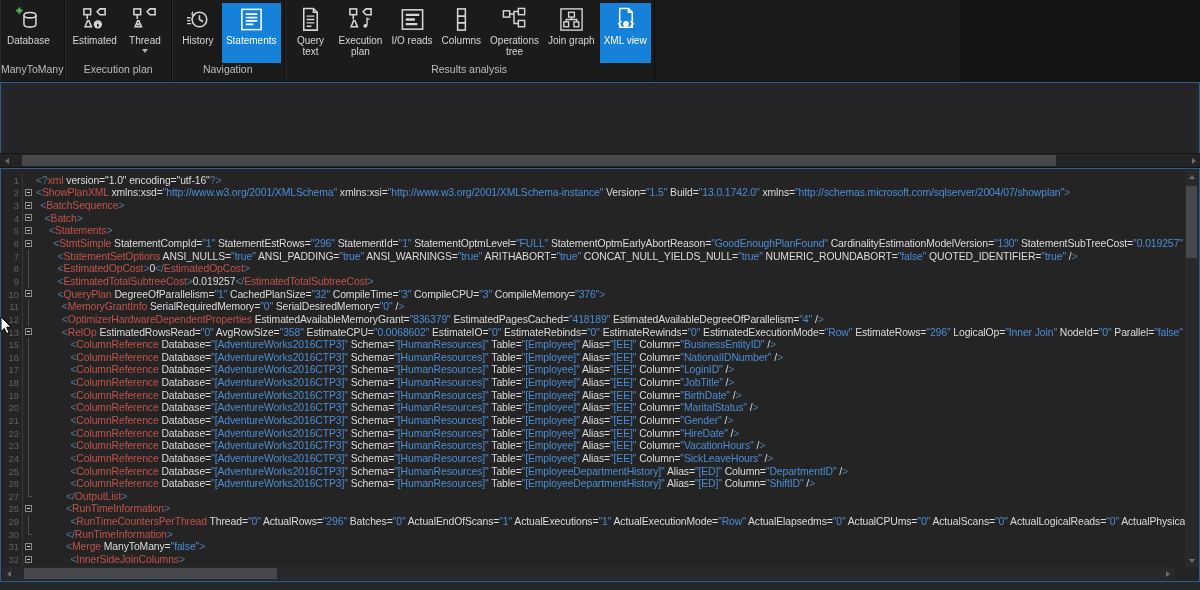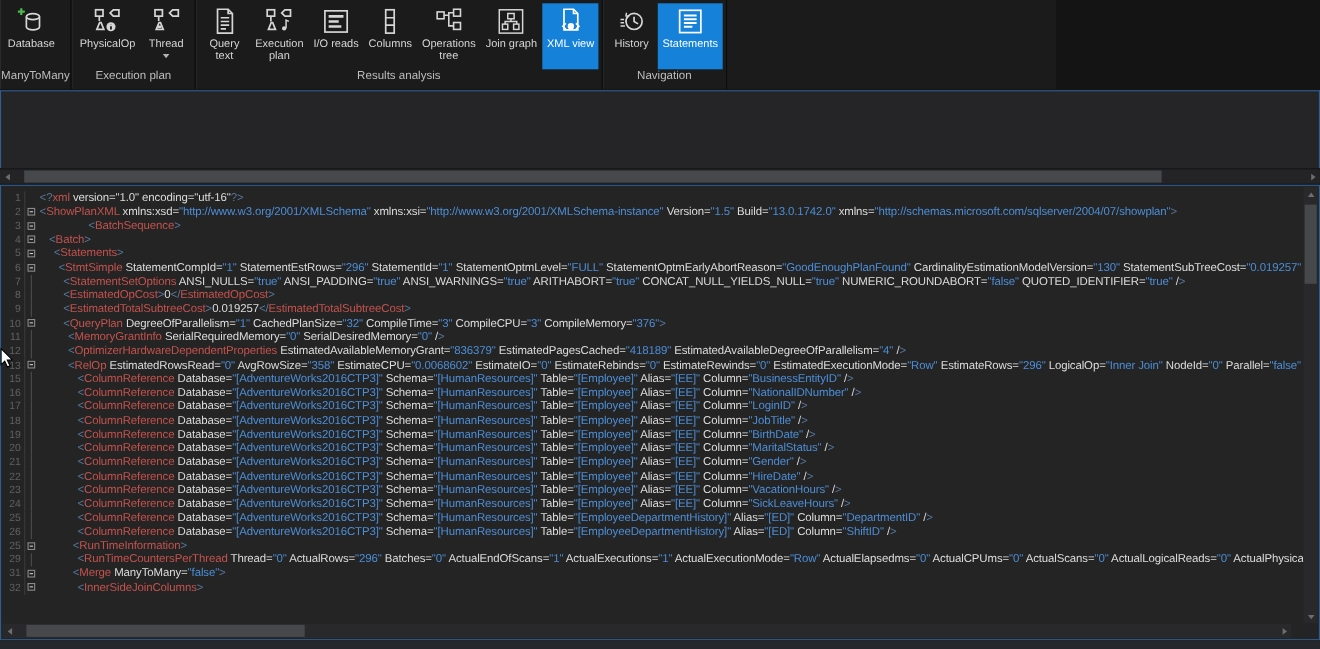--- a/index.html
+++ b/index.html
@@ -80,37 +80,63 @@
             <span class="ricon">
               <svg viewBox="0 0 28 28" width="27" height="27" fill="none" stroke="currentColor" stroke-width="1.6">
                 <rect x="3" y="3" width="7" height="6"></rect>
                 <path d="M25 3h-5.3l-3 3 3 3H25z"></path>
                 <path d="M6.5 9v4.5"></path>
                 <path d="M4.2 21.5l2.6-6.3h1.4l2.6 6.3z"></path>
                 <circle cx="17.5" cy="19" r="4.3" fill="currentColor" stroke="none"></circle>
                 <path d="M17.5 16.6v.2M17.5 18.6v3" stroke="#1b1b1c" stroke-width="1.7"></path>
               </svg>
             </span>
-            <span class="rlabel">PhysicalOp</span>
+            <span class="rlabel">Estimated</span>
           </div>
           <div class="rbtn">
             <span class="ricon">
               <svg viewBox="0 0 28 28" width="27" height="27" fill="none" stroke="currentColor" stroke-width="1.6">
                 <rect x="3" y="3" width="7" height="6"></rect>
                 <path d="M25 3h-5.3l-3 3 3 3H25z"></path>
                 <path d="M6.5 9v4.5"></path>
                 <path d="M4.2 21.5l2.6-6.3h1.4l2.6 6.3z"></path>
                 <path d="M5.8 19h3.2" stroke-width="2.2"></path>
               </svg>
             </span>
             <span class="rlabel">Thread</span>
             <span class="caret"></span>
           </div>
         </div>
         <div class="rgroup-label">Execution plan</div>
+      </div>
+      <div class="rgroup">
+        <div class="rbuttons">
+          <div class="rbtn">
+            <span class="ricon">
+              <svg viewBox="0 0 28 28" width="27" height="27" fill="none" stroke="currentColor" stroke-width="1.6">
+                <circle cx="16" cy="14" r="7.6"></circle>
+                <path d="M16 9.6V14l3.8 2.3"></path>
+                <path d="M8.4 14a7.6 7.6 0 0 1 2.2-5.4"></path>
+                <path d="M11.5 9.4l-3.2-.5.6-3.1" stroke-width="1.3"></path>
+                <path d="M3.2 12.2h3.4M3.2 15.2h3.4M3.2 18.2h4.2" stroke-width="1.4"></path>
+              </svg>
+            </span>
+            <span class="rlabel">History</span>
+          </div>
+          <div class="rbtn selected">
+            <span class="ricon">
+              <svg viewBox="0 0 28 28" width="27" height="27" fill="none" stroke="currentColor" stroke-width="1.6">
+                <rect x="4" y="3.5" width="20" height="21"></rect>
+                <path d="M8 8.5h12M8 12h12M8 15.5h12M8 19h8" stroke-width="1.9"></path>
+              </svg>
+            </span>
+            <span class="rlabel">Statements</span>
+          </div>
+        </div>
+        <div class="rgroup-label">Navigation</div>
       </div>
       <div class="rgroup">
         <div class="rbuttons">
           <div class="rbtn">
             <span class="ricon">
               <svg viewBox="0 0 28 28" width="27" height="27" fill="none" stroke="currentColor" stroke-width="1.6">
                 <path d="M7 2.5h10l4 4V25H7z"></path>
                 <path d="M17 2.5v4h4"></path>
                 <path d="M10 10.5h8M10 14h8M10 17.5h8M10 21h5" stroke-width="1.5"></path>
               </svg>
@@ -181,65 +207,39 @@
                 <path d="M17 2.5v4h4"></path>
                 <circle cx="14.5" cy="18.5" r="3" fill="currentColor" stroke="none"></circle>
                 <path d="M9.8 15.8L6.8 18.5l3 2.7M19.2 15.8l3 2.7-3 2.7" stroke-width="1.4"></path>
               </svg>
             </span>
             <span class="rlabel">XML view</span>
           </div>
         </div>
         <div class="rgroup-label">Results analysis</div>
       </div>
-      <div class="rgroup">
-        <div class="rbuttons">
-          <div class="rbtn">
-            <span class="ricon">
-              <svg viewBox="0 0 28 28" width="27" height="27" fill="none" stroke="currentColor" stroke-width="1.6">
-                <circle cx="16" cy="14" r="7.6"></circle>
-                <path d="M16 9.6V14l3.8 2.3"></path>
-                <path d="M8.4 14a7.6 7.6 0 0 1 2.2-5.4"></path>
-                <path d="M11.5 9.4l-3.2-.5.6-3.1" stroke-width="1.3"></path>
-                <path d="M3.2 12.2h3.4M3.2 15.2h3.4M3.2 18.2h4.2" stroke-width="1.4"></path>
-              </svg>
-            </span>
-            <span class="rlabel">History</span>
-          </div>
-          <div class="rbtn selected">
-            <span class="ricon">
-              <svg viewBox="0 0 28 28" width="27" height="27" fill="none" stroke="currentColor" stroke-width="1.6">
-                <rect x="4" y="3.5" width="20" height="21"></rect>
-                <path d="M8 8.5h12M8 12h12M8 15.5h12M8 19h8" stroke-width="1.9"></path>
-              </svg>
-            </span>
-            <span class="rlabel">Statements</span>
-          </div>
-        </div>
-        <div class="rgroup-label">Navigation</div>
-      </div>
     </div>
 
   <div id="statements-panel"></div>
 
   <div class="hscroll" id="hscroll-top">
     <div class="sb-arrow">
         <div class="tri-left"></div>
       </div>
     <div class="sb-thumb" style="left:22px;width:1034px;"></div>
     <div class="sb-arrow" style="position:absolute;right:0;">
         <div class="tri-right"></div>
       </div>
   </div>
 
   <div id="editor">
     <div id="code-area">
         <div class="cline"><span class="lnum">1</span><span class="foldcol"></span><span class="ccontent" style="padding-left: 2px;"><span style="color: rgb(86, 121, 156);">&lt;?</span><span style="color: rgb(194, 82, 76);">xml</span><span style="color: rgb(220, 220, 220);"> version=</span><span style="color: rgb(220, 220, 220);">"1.0"</span><span style="color: rgb(220, 220, 220);"> encoding=</span><span style="color: rgb(220, 220, 220);">"utf-16"</span><span style="color: rgb(86, 121, 156);">?&gt;</span></span></div>
         <div class="cline"><span class="lnum">2</span><span class="foldcol"><span class="fbox"></span></span><span class="ccontent" style="padding-left: 2px;"><span style="color: rgb(86, 121, 156);">&lt;</span><span style="color: rgb(194, 82, 76);">ShowPlanXML</span><span style="color: rgb(220, 220, 220);"> xmlns:xsd=</span><span style="color: rgb(76, 142, 214);">"http://www.w3.org/2001/XMLSchema"</span><span style="color: rgb(220, 220, 220);"> xmlns:xsi=</span><span style="color: rgb(76, 142, 214);">"http://www.w3.org/2001/XMLSchema-instance"</span><span style="color: rgb(220, 220, 220);"> Version=</span><span style="color: rgb(76, 142, 214);">"1.5"</span><span style="color: rgb(220, 220, 220);"> Build=</span><span style="color: rgb(76, 142, 214);">"13.0.1742.0"</span><span style="color: rgb(220, 220, 220);"> xmlns=</span><span style="color: rgb(76, 142, 214);">"http://schemas.microsoft.com/sqlserver/2004/07/showplan"</span><span style="color: rgb(86, 121, 156);">&gt;</span></span></div>
-        <div class="cline"><span class="lnum">3</span><span class="foldcol"><span class="fbox"></span></span><span class="ccontent" style="padding-left: 6.3px; margin-left: 40px;"><span style="color: rgb(86, 121, 156);">&lt;</span><span style="color: rgb(194, 82, 76);">BatchSequence</span><span style="color: rgb(86, 121, 156);">&gt;</span></span></div>
+        <div class="cline"><span class="lnum">3</span><span class="foldcol"><span class="fbox"></span></span><span class="ccontent" style="padding-left: 6.3px;"><span style="color: rgb(86, 121, 156);">&lt;</span><span style="color: rgb(194, 82, 76);">BatchSequence</span><span style="color: rgb(86, 121, 156);">&gt;</span></span></div>
         <div class="cline"><span class="lnum">4</span><span class="foldcol"><span class="fbox"></span></span><span class="ccontent" style="padding-left: 10.6px;"><span style="color: rgb(86, 121, 156);">&lt;</span><span style="color: rgb(194, 82, 76);">Batch</span><span style="color: rgb(86, 121, 156);">&gt;</span></span></div>
         <div class="cline"><span class="lnum">5</span><span class="foldcol"><span class="fbox"></span></span><span class="ccontent" style="padding-left: 14.9px;"><span style="color: rgb(86, 121, 156);">&lt;</span><span style="color: rgb(194, 82, 76);">Statements</span><span style="color: rgb(86, 121, 156);">&gt;</span></span></div>
         <div class="cline"><span class="lnum">6</span><span class="foldcol"><span class="fbox"></span></span><span class="ccontent" style="padding-left: 19.2px;"><span style="color: rgb(86, 121, 156);">&lt;</span><span style="color: rgb(194, 82, 76);">StmtSimple</span><span style="color: rgb(220, 220, 220);"> StatementCompId=</span><span style="color: rgb(76, 142, 214);">"1"</span><span style="color: rgb(220, 220, 220);"> StatementEstRows=</span><span style="color: rgb(76, 142, 214);">"296"</span><span style="color: rgb(220, 220, 220);"> StatementId=</span><span style="color: rgb(76, 142, 214);">"1"</span><span style="color: rgb(220, 220, 220);"> StatementOptmLevel=</span><span style="color: rgb(76, 142, 214);">"FULL"</span><span style="color: rgb(220, 220, 220);"> StatementOptmEarlyAbortReason=</span><span style="color: rgb(76, 142, 214);">"GoodEnoughPlanFound"</span><span style="color: rgb(220, 220, 220);"> CardinalityEstimationModelVersion=</span><span style="color: rgb(76, 142, 214);">"130"</span><span style="color: rgb(220, 220, 220);"> StatementSubTreeCost=</span><span style="color: rgb(76, 142, 214);">"0.019257"</span><span style="color: rgb(220, 220, 220);"> StatementText=</span></span></div>
         <div class="cline"><span class="lnum">7</span><span class="foldcol"><span class="fline"></span></span><span class="ccontent" style="padding-left: 23.5px;"><span style="color: rgb(86, 121, 156);">&lt;</span><span style="color: rgb(194, 82, 76);">StatementSetOptions</span><span style="color: rgb(220, 220, 220);"> ANSI_NULLS=</span><span style="color: rgb(76, 142, 214);">"true"</span><span style="color: rgb(220, 220, 220);"> ANSI_PADDING=</span><span style="color: rgb(76, 142, 214);">"true"</span><span style="color: rgb(220, 220, 220);"> ANSI_WARNINGS=</span><span style="color: rgb(76, 142, 214);">"true"</span><span style="color: rgb(220, 220, 220);"> ARITHABORT=</span><span style="color: rgb(76, 142, 214);">"true"</span><span style="color: rgb(220, 220, 220);"> CONCAT_NULL_YIELDS_NULL=</span><span style="color: rgb(76, 142, 214);">"true"</span><span style="color: rgb(220, 220, 220);"> NUMERIC_ROUNDABORT=</span><span style="color: rgb(76, 142, 214);">"false"</span><span style="color: rgb(220, 220, 220);"> QUOTED_IDENTIFIER=</span><span style="color: rgb(76, 142, 214);">"true"</span><span style="color: rgb(220, 220, 220);"> /</span><span style="color: rgb(86, 121, 156);">&gt;</span></span></div>
         <div class="cline"><span class="lnum">8</span><span class="foldcol"><span class="fline"></span></span><span class="ccontent" style="padding-left: 23.5px;"><span style="color: rgb(86, 121, 156);">&lt;</span><span style="color: rgb(194, 82, 76);">EstimatedOpCost</span><span style="color: rgb(86, 121, 156);">&gt;</span><span style="color: rgb(220, 220, 220);">0</span><span style="color: rgb(86, 121, 156);">&lt;/</span><span style="color: rgb(194, 82, 76);">EstimatedOpCost</span><span style="color: rgb(86, 121, 156);">&gt;</span></span></div>
         <div class="cline"><span class="lnum">9</span><span class="foldcol"><span class="fline"></span></span><span class="ccontent" style="padding-left: 23.5px;"><span style="color: rgb(86, 121, 156);">&lt;</span><span style="color: rgb(194, 82, 76);">EstimatedTotalSubtreeCost</span><span style="color: rgb(86, 121, 156);">&gt;</span><span style="color: rgb(220, 220, 220);">0.019257</span><span style="color: rgb(86, 121, 156);">&lt;/</span><span style="color: rgb(194, 82, 76);">EstimatedTotalSubtreeCost</span><span style="color: rgb(86, 121, 156);">&gt;</span></span></div>
         <div class="cline"><span class="lnum">10</span><span class="foldcol"><span class="fbox"></span></span><span class="ccontent" style="padding-left: 23.5px;"><span style="color: rgb(86, 121, 156);">&lt;</span><span style="color: rgb(194, 82, 76);">QueryPlan</span><span style="color: rgb(220, 220, 220);"> DegreeOfParallelism=</span><span style="color: rgb(76, 142, 214);">"1"</span><span style="color: rgb(220, 220, 220);"> CachedPlanSize=</span><span style="color: rgb(76, 142, 214);">"32"</span><span style="color: rgb(220, 220, 220);"> CompileTime=</span><span style="color: rgb(76, 142, 214);">"3"</span><span style="color: rgb(220, 220, 220);"> CompileCPU=</span><span style="color: rgb(76, 142, 214);">"3"</span><span style="color: rgb(220, 220, 220);"> CompileMemory=</span><span style="color: rgb(76, 142, 214);">"376"</span><span style="color: rgb(86, 121, 156);">&gt;</span></span></div>
         <div class="cline"><span class="lnum">11</span><span class="foldcol"><span class="fline"></span></span><span class="ccontent" style="padding-left: 27.8px;"><span style="color: rgb(86, 121, 156);">&lt;</span><span style="color: rgb(194, 82, 76);">MemoryGrantInfo</span><span style="color: rgb(220, 220, 220);"> SerialRequiredMemory=</span><span style="color: rgb(76, 142, 214);">"0"</span><span style="color: rgb(220, 220, 220);"> SerialDesiredMemory=</span><span style="color: rgb(76, 142, 214);">"0"</span><span style="color: rgb(220, 220, 220);"> /</span><span style="color: rgb(86, 121, 156);">&gt;</span></span></div>
         <div class="cline"><span class="lnum">12</span><span class="foldcol"><span class="fline"></span></span><span class="ccontent" style="padding-left: 27.8px;"><span style="color: rgb(86, 121, 156);">&lt;</span><span style="color: rgb(194, 82, 76);">OptimizerHardwareDependentProperties</span><span style="color: rgb(220, 220, 220);"> EstimatedAvailableMemoryGrant=</span><span style="color: rgb(76, 142, 214);">"836379"</span><span style="color: rgb(220, 220, 220);"> EstimatedPagesCached=</span><span style="color: rgb(76, 142, 214);">"418189"</span><span style="color: rgb(220, 220, 220);"> EstimatedAvailableDegreeOfParallelism=</span><span style="color: rgb(76, 142, 214);">"4"</span><span style="color: rgb(220, 220, 220);"> /</span><span style="color: rgb(86, 121, 156);">&gt;</span></span></div>
         <div class="cline"><span class="lnum">13</span><span class="foldcol"><span class="fbox"></span></span><span class="ccontent" style="padding-left: 27.8px;"><span style="color: rgb(86, 121, 156);">&lt;</span><span style="color: rgb(194, 82, 76);">RelOp</span><span style="color: rgb(220, 220, 220);"> EstimatedRowsRead=</span><span style="color: rgb(76, 142, 214);">"0"</span><span style="color: rgb(220, 220, 220);"> AvgRowSize=</span><span style="color: rgb(76, 142, 214);">"358"</span><span style="color: rgb(220, 220, 220);"> EstimateCPU=</span><span style="color: rgb(76, 142, 214);">"0.0068602"</span><span style="color: rgb(220, 220, 220);"> EstimateIO=</span><span style="color: rgb(76, 142, 214);">"0"</span><span style="color: rgb(220, 220, 220);"> EstimateRebinds=</span><span style="color: rgb(76, 142, 214);">"0"</span><span style="color: rgb(220, 220, 220);"> EstimateRewinds=</span><span style="color: rgb(76, 142, 214);">"0"</span><span style="color: rgb(220, 220, 220);"> EstimatedExecutionMode=</span><span style="color: rgb(76, 142, 214);">"Row"</span><span style="color: rgb(220, 220, 220);"> EstimateRows=</span><span style="color: rgb(76, 142, 214);">"296"</span><span style="color: rgb(220, 220, 220);"> LogicalOp=</span><span style="color: rgb(76, 142, 214);">"Inner Join"</span><span style="color: rgb(220, 220, 220);"> NodeId=</span><span style="color: rgb(76, 142, 214);">"0"</span><span style="color: rgb(220, 220, 220);"> Parallel=</span><span style="color: rgb(76, 142, 214);">"false"</span><span style="color: rgb(220, 220, 220);"> PhysicalOp=</span></span></div>
@@ -248,22 +248,24 @@
         <div class="cline"><span class="lnum">17</span><span class="foldcol"><span class="fline"></span></span><span class="ccontent" style="padding-left: 36.4px;"><span style="color: rgb(86, 121, 156);">&lt;</span><span style="color: rgb(194, 82, 76);">ColumnReference</span><span style="color: rgb(220, 220, 220);"> Database=</span><span style="color: rgb(76, 142, 214);">"[AdventureWorks2016CTP3]"</span><span style="color: rgb(220, 220, 220);"> Schema=</span><span style="color: rgb(76, 142, 214);">"[HumanResources]"</span><span style="color: rgb(220, 220, 220);"> Table=</span><span style="color: rgb(76, 142, 214);">"[Employee]"</span><span style="color: rgb(220, 220, 220);"> Alias=</span><span style="color: rgb(76, 142, 214);">"[EE]"</span><span style="color: rgb(220, 220, 220);"> Column=</span><span style="color: rgb(76, 142, 214);">"LoginID"</span><span style="color: rgb(220, 220, 220);"> /</span><span style="color: rgb(86, 121, 156);">&gt;</span></span></div>
         <div class="cline"><span class="lnum">18</span><span class="foldcol"><span class="fline"></span></span><span class="ccontent" style="padding-left: 36.4px;"><span style="color: rgb(86, 121, 156);">&lt;</span><span style="color: rgb(194, 82, 76);">ColumnReference</span><span style="color: rgb(220, 220, 220);"> Database=</span><span style="color: rgb(76, 142, 214);">"[AdventureWorks2016CTP3]"</span><span style="color: rgb(220, 220, 220);"> Schema=</span><span style="color: rgb(76, 142, 214);">"[HumanResources]"</span><span style="color: rgb(220, 220, 220);"> Table=</span><span style="color: rgb(76, 142, 214);">"[Employee]"</span><span style="color: rgb(220, 220, 220);"> Alias=</span><span style="color: rgb(76, 142, 214);">"[EE]"</span><span style="color: rgb(220, 220, 220);"> Column=</span><span style="color: rgb(76, 142, 214);">"JobTitle"</span><span style="color: rgb(220, 220, 220);"> /</span><span style="color: rgb(86, 121, 156);">&gt;</span></span></div>
         <div class="cline"><span class="lnum">19</span><span class="foldcol"><span class="fline"></span></span><span class="ccontent" style="padding-left: 36.4px;"><span style="color: rgb(86, 121, 156);">&lt;</span><span style="color: rgb(194, 82, 76);">ColumnReference</span><span style="color: rgb(220, 220, 220);"> Database=</span><span style="color: rgb(76, 142, 214);">"[AdventureWorks2016CTP3]"</span><span style="color: rgb(220, 220, 220);"> Schema=</span><span style="color: rgb(76, 142, 214);">"[HumanResources]"</span><span style="color: rgb(220, 220, 220);"> Table=</span><span style="color: rgb(76, 142, 214);">"[Employee]"</span><span style="color: rgb(220, 220, 220);"> Alias=</span><span style="color: rgb(76, 142, 214);">"[EE]"</span><span style="color: rgb(220, 220, 220);"> Column=</span><span style="color: rgb(76, 142, 214);">"BirthDate"</span><span style="color: rgb(220, 220, 220);"> /</span><span style="color: rgb(86, 121, 156);">&gt;</span></span></div>
         <div class="cline"><span class="lnum">20</span><span class="foldcol"><span class="fline"></span></span><span class="ccontent" style="padding-left: 36.4px;"><span style="color: rgb(86, 121, 156);">&lt;</span><span style="color: rgb(194, 82, 76);">ColumnReference</span><span style="color: rgb(220, 220, 220);"> Database=</span><span style="color: rgb(76, 142, 214);">"[AdventureWorks2016CTP3]"</span><span style="color: rgb(220, 220, 220);"> Schema=</span><span style="color: rgb(76, 142, 214);">"[HumanResources]"</span><span style="color: rgb(220, 220, 220);"> Table=</span><span style="color: rgb(76, 142, 214);">"[Employee]"</span><span style="color: rgb(220, 220, 220);"> Alias=</span><span style="color: rgb(76, 142, 214);">"[EE]"</span><span style="color: rgb(220, 220, 220);"> Column=</span><span style="color: rgb(76, 142, 214);">"MaritalStatus"</span><span style="color: rgb(220, 220, 220);"> /</span><span style="color: rgb(86, 121, 156);">&gt;</span></span></div>
         <div class="cline"><span class="lnum">21</span><span class="foldcol"><span class="fline"></span></span><span class="ccontent" style="padding-left: 36.4px;"><span style="color: rgb(86, 121, 156);">&lt;</span><span style="color: rgb(194, 82, 76);">ColumnReference</span><span style="color: rgb(220, 220, 220);"> Database=</span><span style="color: rgb(76, 142, 214);">"[AdventureWorks2016CTP3]"</span><span style="color: rgb(220, 220, 220);"> Schema=</span><span style="color: rgb(76, 142, 214);">"[HumanResources]"</span><span style="color: rgb(220, 220, 220);"> Table=</span><span style="color: rgb(76, 142, 214);">"[Employee]"</span><span style="color: rgb(220, 220, 220);"> Alias=</span><span style="color: rgb(76, 142, 214);">"[EE]"</span><span style="color: rgb(220, 220, 220);"> Column=</span><span style="color: rgb(76, 142, 214);">"Gender"</span><span style="color: rgb(220, 220, 220);"> /</span><span style="color: rgb(86, 121, 156);">&gt;</span></span></div>
         <div class="cline"><span class="lnum">22</span><span class="foldcol"><span class="fline"></span></span><span class="ccontent" style="padding-left: 36.4px;"><span style="color: rgb(86, 121, 156);">&lt;</span><span style="color: rgb(194, 82, 76);">ColumnReference</span><span style="color: rgb(220, 220, 220);"> Database=</span><span style="color: rgb(76, 142, 214);">"[AdventureWorks2016CTP3]"</span><span style="color: rgb(220, 220, 220);"> Schema=</span><span style="color: rgb(76, 142, 214);">"[HumanResources]"</span><span style="color: rgb(220, 220, 220);"> Table=</span><span style="color: rgb(76, 142, 214);">"[Employee]"</span><span style="color: rgb(220, 220, 220);"> Alias=</span><span style="color: rgb(76, 142, 214);">"[EE]"</span><span style="color: rgb(220, 220, 220);"> Column=</span><span style="color: rgb(76, 142, 214);">"HireDate"</span><span style="color: rgb(220, 220, 220);"> /</span><span style="color: rgb(86, 121, 156);">&gt;</span></span></div>
         <div class="cline"><span class="lnum">23</span><span class="foldcol"><span class="fline"></span></span><span class="ccontent" style="padding-left: 36.4px;"><span style="color: rgb(86, 121, 156);">&lt;</span><span style="color: rgb(194, 82, 76);">ColumnReference</span><span style="color: rgb(220, 220, 220);"> Database=</span><span style="color: rgb(76, 142, 214);">"[AdventureWorks2016CTP3]"</span><span style="color: rgb(220, 220, 220);"> Schema=</span><span style="color: rgb(76, 142, 214);">"[HumanResources]"</span><span style="color: rgb(220, 220, 220);"> Table=</span><span style="color: rgb(76, 142, 214);">"[Employee]"</span><span style="color: rgb(220, 220, 220);"> Alias=</span><span style="color: rgb(76, 142, 214);">"[EE]"</span><span style="color: rgb(220, 220, 220);"> Column=</span><span style="color: rgb(76, 142, 214);">"VacationHours"</span><span style="color: rgb(220, 220, 220);"> /</span><span style="color: rgb(86, 121, 156);">&gt;</span></span></div>
         <div class="cline"><span class="lnum">24</span><span class="foldcol"><span class="fline"></span></span><span class="ccontent" style="padding-left: 36.4px;"><span style="color: rgb(86, 121, 156);">&lt;</span><span style="color: rgb(194, 82, 76);">ColumnReference</span><span style="color: rgb(220, 220, 220);"> Database=</span><span style="color: rgb(76, 142, 214);">"[AdventureWorks2016CTP3]"</span><span style="color: rgb(220, 220, 220);"> Schema=</span><span style="color: rgb(76, 142, 214);">"[HumanResources]"</span><span style="color: rgb(220, 220, 220);"> Table=</span><span style="color: rgb(76, 142, 214);">"[Employee]"</span><span style="color: rgb(220, 220, 220);"> Alias=</span><span style="color: rgb(76, 142, 214);">"[EE]"</span><span style="color: rgb(220, 220, 220);"> Column=</span><span style="color: rgb(76, 142, 214);">"SickLeaveHours"</span><span style="color: rgb(220, 220, 220);"> /</span><span style="color: rgb(86, 121, 156);">&gt;</span></span></div>
         <div class="cline"><span class="lnum">25</span><span class="foldcol"><span class="fline"></span></span><span class="ccontent" style="padding-left: 36.4px;"><span style="color: rgb(86, 121, 156);">&lt;</span><span style="color: rgb(194, 82, 76);">ColumnReference</span><span style="color: rgb(220, 220, 220);"> Database=</span><span style="color: rgb(76, 142, 214);">"[AdventureWorks2016CTP3]"</span><span style="color: rgb(220, 220, 220);"> Schema=</span><span style="color: rgb(76, 142, 214);">"[HumanResources]"</span><span style="color: rgb(220, 220, 220);"> Table=</span><span style="color: rgb(76, 142, 214);">"[EmployeeDepartmentHistory]"</span><span style="color: rgb(220, 220, 220);"> Alias=</span><span style="color: rgb(76, 142, 214);">"[ED]"</span><span style="color: rgb(220, 220, 220);"> Column=</span><span style="color: rgb(76, 142, 214);">"DepartmentID"</span><span style="color: rgb(220, 220, 220);"> /</span><span style="color: rgb(86, 121, 156);">&gt;</span></span></div>
         <div class="cline"><span class="lnum">26</span><span class="foldcol"><span class="fline"></span></span><span class="ccontent" style="padding-left: 36.4px;"><span style="color: rgb(86, 121, 156);">&lt;</span><span style="color: rgb(194, 82, 76);">ColumnReference</span><span style="color: rgb(220, 220, 220);"> Database=</span><span style="color: rgb(76, 142, 214);">"[AdventureWorks2016CTP3]"</span><span style="color: rgb(220, 220, 220);"> Schema=</span><span style="color: rgb(76, 142, 214);">"[HumanResources]"</span><span style="color: rgb(220, 220, 220);"> Table=</span><span style="color: rgb(76, 142, 214);">"[EmployeeDepartmentHistory]"</span><span style="color: rgb(220, 220, 220);"> Alias=</span><span style="color: rgb(76, 142, 214);">"[ED]"</span><span style="color: rgb(220, 220, 220);"> Column=</span><span style="color: rgb(76, 142, 214);">"ShiftID"</span><span style="color: rgb(220, 220, 220);"> /</span><span style="color: rgb(86, 121, 156);">&gt;</span></span></div>
+        <div class="cline"><span class="lnum">27</span><span class="foldcol"><span class="fend"></span></span><span class="ccontent" style="padding-left: 32.1px;"><span style="color: rgb(86, 121, 156);">&lt;/</span><span style="color: rgb(194, 82, 76);">OutputList</span><span style="color: rgb(86, 121, 156);">&gt;</span></span></div>
         <div class="cline"><span class="lnum">25</span><span class="foldcol"><span class="fbox"></span></span><span class="ccontent" style="padding-left: 32.1px;"><span style="color: rgb(86, 121, 156);">&lt;</span><span style="color: rgb(194, 82, 76);">RunTimeInformation</span><span style="color: rgb(86, 121, 156);">&gt;</span></span></div>
         <div class="cline"><span class="lnum">29</span><span class="foldcol"><span class="fline"></span></span><span class="ccontent" style="padding-left: 36.4px;"><span style="color: rgb(86, 121, 156);">&lt;</span><span style="color: rgb(194, 82, 76);">RunTimeCountersPerThread</span><span style="color: rgb(220, 220, 220);"> Thread=</span><span style="color: rgb(76, 142, 214);">"0"</span><span style="color: rgb(220, 220, 220);"> ActualRows=</span><span style="color: rgb(76, 142, 214);">"296"</span><span style="color: rgb(220, 220, 220);"> Batches=</span><span style="color: rgb(76, 142, 214);">"0"</span><span style="color: rgb(220, 220, 220);"> ActualEndOfScans=</span><span style="color: rgb(76, 142, 214);">"1"</span><span style="color: rgb(220, 220, 220);"> ActualExecutions=</span><span style="color: rgb(76, 142, 214);">"1"</span><span style="color: rgb(220, 220, 220);"> ActualExecutionMode=</span><span style="color: rgb(76, 142, 214);">"Row"</span><span style="color: rgb(220, 220, 220);"> ActualElapsedms=</span><span style="color: rgb(76, 142, 214);">"0"</span><span style="color: rgb(220, 220, 220);"> ActualCPUms=</span><span style="color: rgb(76, 142, 214);">"0"</span><span style="color: rgb(220, 220, 220);"> ActualScans=</span><span style="color: rgb(76, 142, 214);">"0"</span><span style="color: rgb(220, 220, 220);"> ActualLogicalReads=</span><span style="color: rgb(76, 142, 214);">"0"</span><span style="color: rgb(220, 220, 220);"> ActualPhysicalReads=</span></span></div>
+        <div class="cline"><span class="lnum">30</span><span class="foldcol"><span class="fend"></span></span><span class="ccontent" style="padding-left: 32.1px;"><span style="color: rgb(86, 121, 156);">&lt;/</span><span style="color: rgb(194, 82, 76);">RunTimeInformation</span><span style="color: rgb(86, 121, 156);">&gt;</span></span></div>
         <div class="cline"><span class="lnum">31</span><span class="foldcol"><span class="fbox"></span></span><span class="ccontent" style="padding-left: 32.1px;"><span style="color: rgb(86, 121, 156);">&lt;</span><span style="color: rgb(194, 82, 76);">Merge</span><span style="color: rgb(220, 220, 220);"> ManyToMany=</span><span style="color: rgb(76, 142, 214);">"false"</span><span style="color: rgb(86, 121, 156);">&gt;</span></span></div>
         <div class="cline"><span class="lnum">32</span><span class="foldcol"><span class="fbox"></span></span><span class="ccontent" style="padding-left: 36.4px;"><span style="color: rgb(86, 121, 156);">&lt;</span><span style="color: rgb(194, 82, 76);">InnerSideJoinColumns</span><span style="color: rgb(86, 121, 156);">&gt;</span></span></div>
       </div>
 
     <div id="vscroll">
       <div class="sb-arrow" style="margin:0 auto;">
           <div class="tri-up"></div>
         </div>
       <div class="sb-thumb"></div>
       <div class="sb-arrow" style="position:absolute;bottom:0;left:0;">

